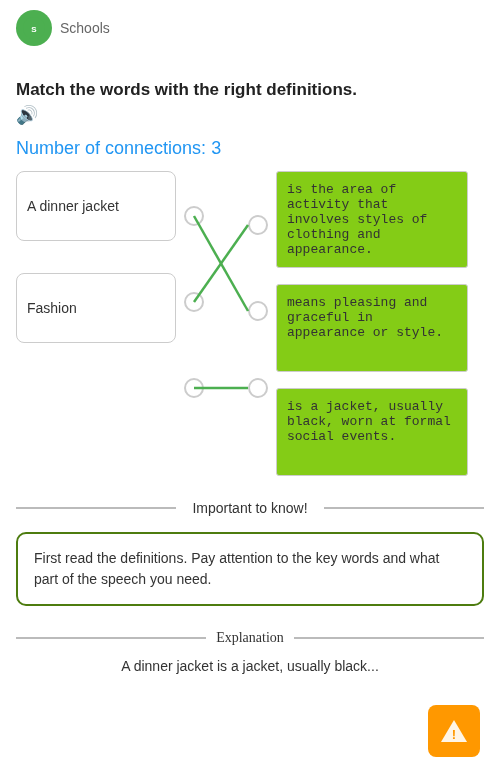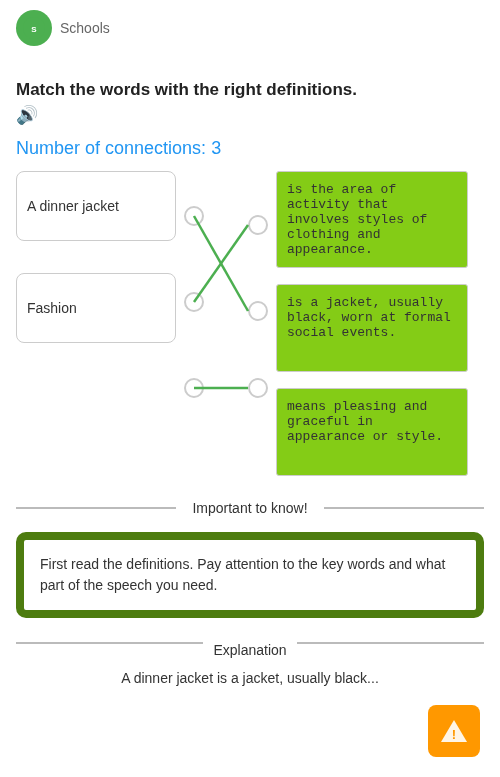--- a/index.html
+++ b/index.html
@@ -126,33 +126,35 @@
 
     .important-text {
       text-align: center;
       font-size: 14px;
       color: #333;
       font-weight: normal;
     }
 
     .tip-box {
       margin: 8px 16px;
-      border: 8px solid #4d7c0f;
+      border: 2px solid #4d7c0f;
       border-radius: 10px;
       padding: 14px 16px;
       font-size: 14px;
       color: #333;
       line-height: 1.5;
     }
 
     .explanation-row {
       display: flex;
+      align-items: center;
       justify-content: center;
       gap: 10px;
       padding: 16px 16px 4px 16px;
+      font-family: Liberation Serif, serif;
     }
 
     .explanation-line {
       flex: 1;
       height: 2px;
       background: #bbb;
     }
 
     .explanation-text {
       font-size: 14px;
@@ -239,25 +241,25 @@
       <line x1="18" y1="131" x2="72" y2="54" stroke="#4caf50" stroke-width="2.5"></line>
 
       <line x1="18" y1="217" x2="72" y2="217" stroke="#4caf50" stroke-width="2.5"></line>
     </svg>
   </div>
 
   <div class="right-column">
     <div class="right-item" id="ri0">
       <span>is the area of activity that involves styles of clothing and appearance.</span>
     </div>
+    <div class="right-item" id="ri1">
+      <span>means pleasing and graceful in appearance or style.</span>
+    </div>
     <div class="right-item" id="ri2">
       <span>is a jacket, usually black, worn at formal social events.</span>
-    </div>
-    <div class="right-item" id="ri1">
-      <span>means pleasing and graceful in appearance or style.</span>
     </div>
   </div>
 </div>
 
 <div class="important-row">
   <div class="important-line"></div>
   <div class="important-text">
     <span>Important to know!</span>
   </div>
   <div class="important-line"></div>

